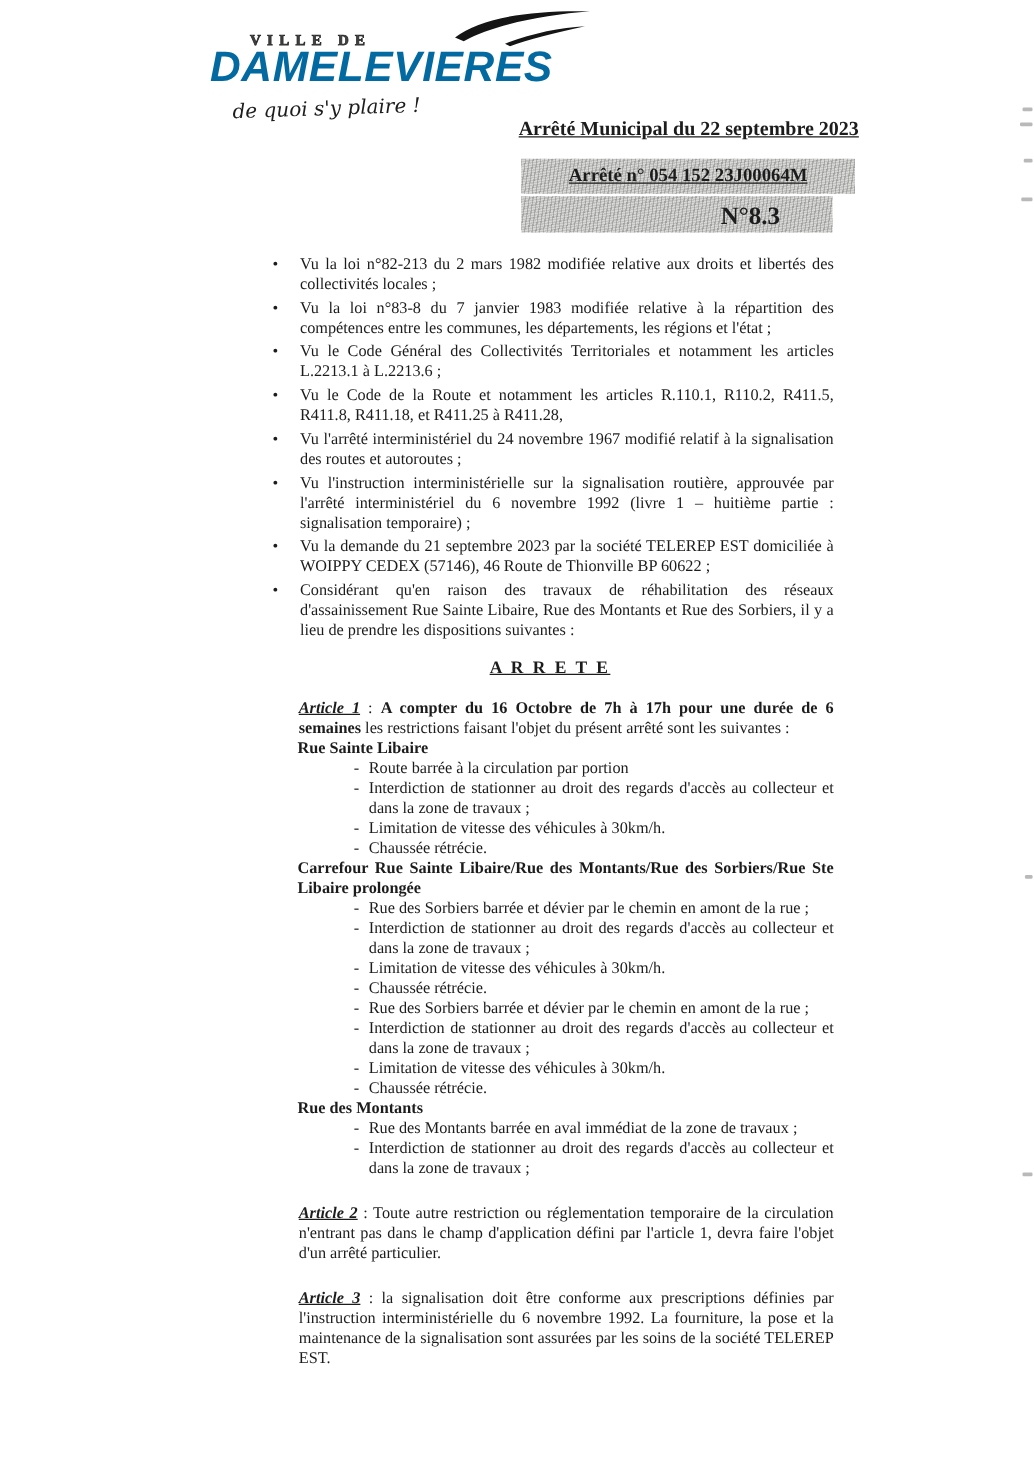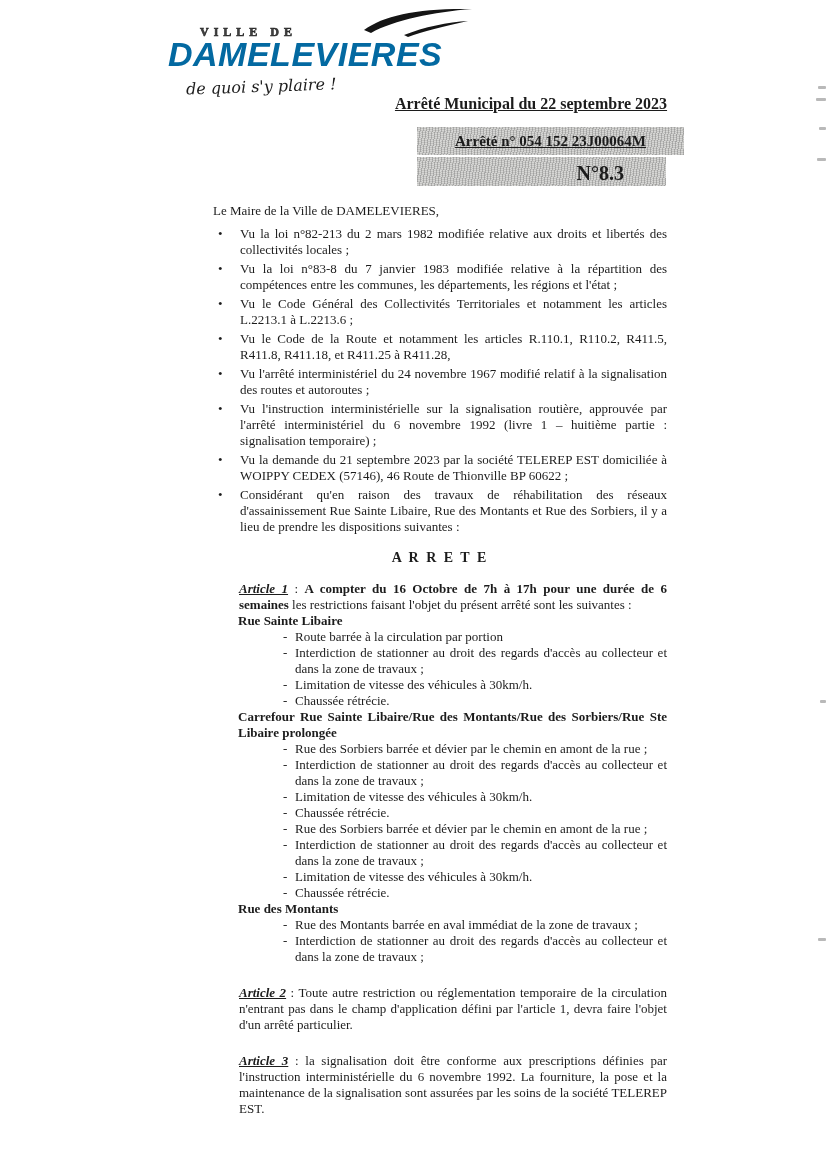--- a/index.html
+++ b/index.html
@@ -31,21 +31,21 @@
   .tagline {
     position:absolute; left:18px; top:71px;
     font-style:italic; font-size:16px; color:#1d1d1d;
     font-family:"DejaVu Serif", serif;
     transform:rotate(-2deg);
     white-space:nowrap;
   }
 
   
   .doc-title {
-    position:absolute; left:386px; top:95px; width:290px;
+    position:absolute; left:406px; top:95px; width:290px;
     font-weight:bold; font-size:16px; text-align:center;
     text-decoration:underline;
     font-family:Liberation Serif, serif;
   }
   .noise {
     background-color:#d7d7d5;
     background-image:
       repeating-linear-gradient(98deg, rgba(85,85,85,.30) 0 1px, rgba(255,255,255,0) 1px 3px),
       repeating-linear-gradient(171deg, rgba(120,120,120,.22) 0 1px, rgba(255,255,255,0) 1px 2px);
   }
@@ -70,21 +70,21 @@
   .content {
     position:absolute; left:213px; top:203px; width:454px;
     font-size:13px; line-height:16px; text-align:justify;
   }
   .intro { margin-bottom:7px; }
   ul { list-style:none; }
   .recitals li { position:relative; padding-left:27px; margin-bottom:3px; }
   .recitals .marker { position:absolute; left:5px; }
   .arrete-heading {
     text-align:center; font-weight:bold; font-size:14px;
-    letter-spacing:2px; 
+    letter-spacing:2px; text-decoration:underline;
     margin:15px 0 15px 0;
   }
   .article { margin-left:26px; }
   .article.gap { margin-top:20px; }
   .article-label { font-style:italic; font-weight:bold; text-decoration:underline; }
   .bold { font-weight:bold; }
   .street-heading { font-weight:bold; margin-left:25px; }
   .sub-items { margin-left:70px; }
   .sub-items li { position:relative; padding-left:12px; }
   .sub-items .marker { position:absolute; left:0; }
@@ -114,21 +114,20 @@
 
   <div class="artifact a1"></div>
   <div class="artifact a2"></div>
   <div class="artifact a3"></div>
   <div class="artifact a4"></div>
   <div class="artifact a5"></div>
   <div class="artifact a6"></div>
 
   <div class="content">
 
-    <p class="intro">Le Maire de la Ville de DAMELEVIERES,</p>
 
     <ul class="recitals">
       <li><span class="marker">•</span><span>Vu la loi n°82-213 du 2 mars 1982 modifiée relative aux droits et libertés des collectivités locales ;</span></li>
       <li><span class="marker">•</span><span>Vu la loi n°83-8 du 7 janvier 1983 modifiée relative à la répartition des compétences entre les communes, les départements, les régions et l'état ;</span></li>
       <li><span class="marker">•</span><span>Vu le Code Général des Collectivités Territoriales et notamment les articles L.2213.1 à L.2213.6 ;</span></li>
       <li><span class="marker">•</span><span>Vu le Code de la Route et notamment les articles R.110.1, R110.2, R411.5, R411.8, R411.18, et R411.25 à R411.28,</span></li>
       <li><span class="marker">•</span><span>Vu l'arrêté interministériel du 24 novembre 1967 modifié relatif à la signalisation des routes et autoroutes ;</span></li>
       <li><span class="marker">•</span><span>Vu l'instruction interministérielle sur la signalisation routière, approuvée par l'arrêté interministériel du 6 novembre 1992 (livre 1 – huitième partie : signalisation temporaire) ;</span></li>
       <li><span class="marker">•</span><span>Vu la demande du 21 septembre 2023 par la société TELEREP EST domiciliée à WOIPPY CEDEX (57146), 46 Route de Thionville BP 60622 ;</span></li>
       <li><span class="marker">•</span><span>Considérant qu'en raison des travaux de réhabilitation des réseaux d'assainissement Rue Sainte Libaire, Rue des Montants et Rue des Sorbiers, il y a lieu de prendre les dispositions suivantes :</span></li>

